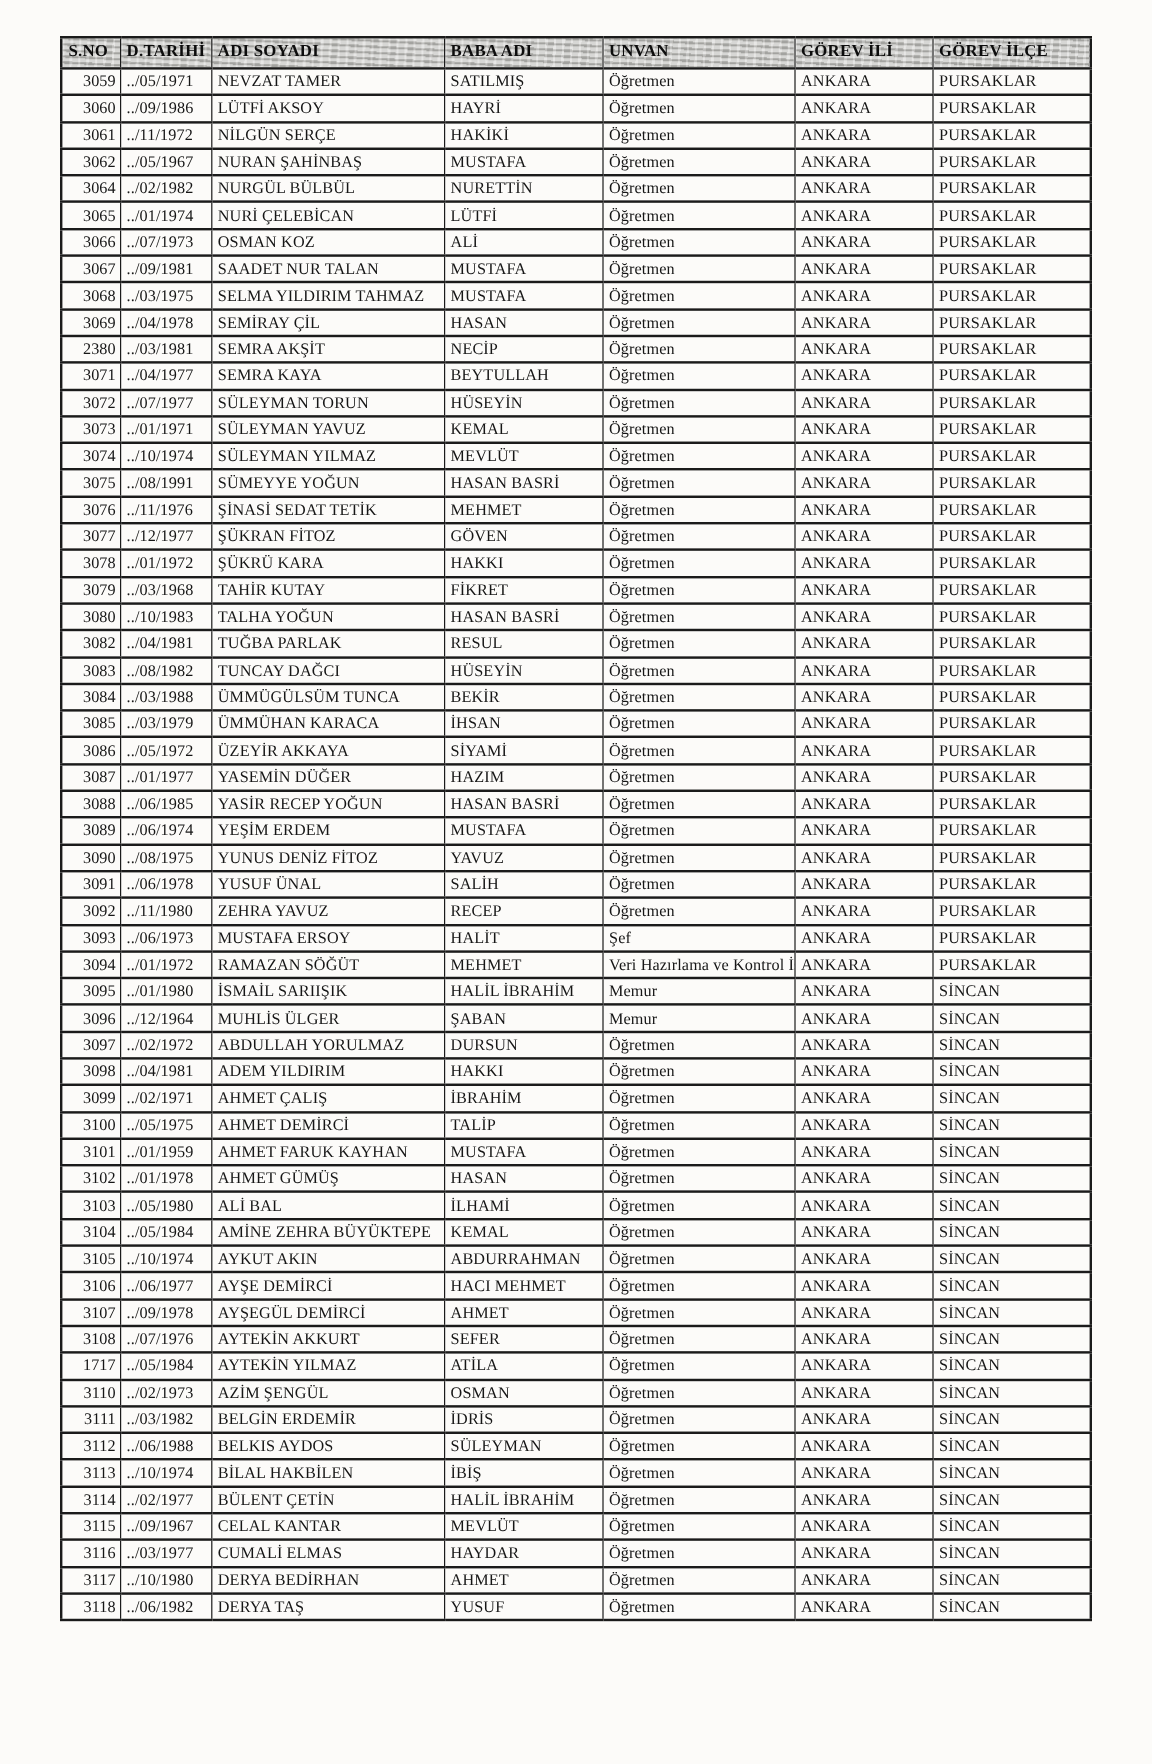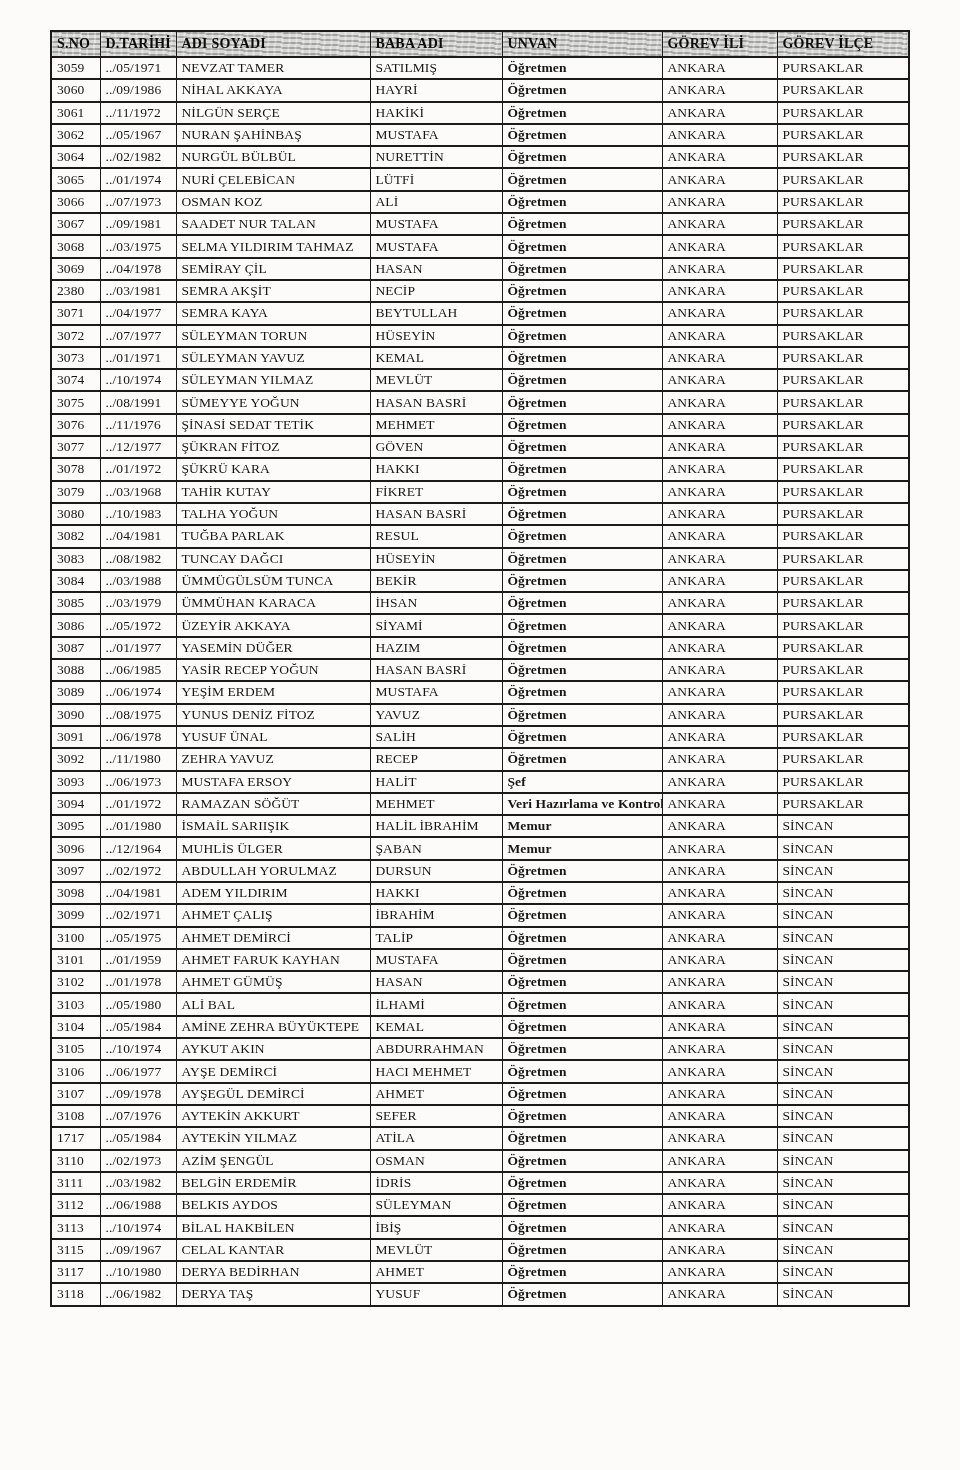--- a/index.html
+++ b/index.html
@@ -43,23 +43,23 @@
     background-color:#c6c5c1;
     background-image:
       repeating-linear-gradient(3deg, rgba(255,255,255,.45) 0 3px, rgba(0,0,0,.10) 3px 5px),
       repeating-linear-gradient(93deg, rgba(255,255,255,.25) 0 2px, rgba(0,0,0,.08) 2px 7px);
   }
   table.roster td{
     height:20.3px;
     font-size:13.5px;
     letter-spacing:.1px;
   }
-  td.c0{ text-align:left; padding:0 1px; font-size:13px;margin-top:10px;}
+  td.c0{ text-align:right; padding:0 1px; font-size:13px;margin-top:10px;}
   td.c1{ font-size:12.5px; padding-left:3px;}
-  td.c4{ font-size:13px;font-weight:bold;}
+  td.c4{ font-size:13px;}
   td.sm{ font-size:11px; letter-spacing:0;}
   td.xs{ font-size:8px; letter-spacing:0; padding-left:3px;}
   
   tbody tr{ box-shadow: inset 0 -1px 0 rgba(0,0,0,.18); }
 </style>
 </head>
 <body>
 
 <div class="page">
   <table class="roster">
@@ -89,21 +89,21 @@
           <td class="c1">../05/1971</td>
           <td class="c2">NEVZAT TAMER</td>
           <td class="c3">SATILMIŞ</td>
           <td class="c4">Öğretmen</td>
           <td class="c5">ANKARA</td>
           <td class="c6">PURSAKLAR</td>
         </tr>
         <tr>
           <td class="c0">3060</td>
           <td class="c1">../09/1986</td>
-          <td class="c2">NİHAL AKKAYA</td>
+          <td class="c2">LÜTFİ AKSOY</td>
           <td class="c3">HAYRİ</td>
           <td class="c4">Öğretmen</td>
           <td class="c5">ANKARA</td>
           <td class="c6">PURSAKLAR</td>
         </tr>
         <tr>
           <td class="c0">3061</td>
           <td class="c1">../11/1972</td>
           <td class="c2">NİLGÜN SERÇE</td>
           <td class="c3">HAKİKİ</td>
@@ -555,24 +555,42 @@
         <tr>
           <td class="c0">3113</td>
           <td class="c1">../10/1974</td>
           <td class="c2">BİLAL HAKBİLEN</td>
           <td class="c3">İBİŞ</td>
           <td class="c4">Öğretmen</td>
           <td class="c5">ANKARA</td>
           <td class="c6">SİNCAN</td>
         </tr>
         <tr>
+          <td class="c0">3114</td>
+          <td class="c1">../02/1977</td>
+          <td class="c2">BÜLENT ÇETİN</td>
+          <td class="c3">HALİL İBRAHİM</td>
+          <td class="c4">Öğretmen</td>
+          <td class="c5">ANKARA</td>
+          <td class="c6">SİNCAN</td>
+        </tr>
+        <tr>
           <td class="c0">3115</td>
           <td class="c1">../09/1967</td>
           <td class="c2">CELAL KANTAR</td>
           <td class="c3">MEVLÜT</td>
+          <td class="c4">Öğretmen</td>
+          <td class="c5">ANKARA</td>
+          <td class="c6">SİNCAN</td>
+        </tr>
+        <tr>
+          <td class="c0">3116</td>
+          <td class="c1">../03/1977</td>
+          <td class="c2">CUMALİ ELMAS</td>
+          <td class="c3">HAYDAR</td>
           <td class="c4">Öğretmen</td>
           <td class="c5">ANKARA</td>
           <td class="c6">SİNCAN</td>
         </tr>
         <tr>
           <td class="c0">3117</td>
           <td class="c1">../10/1980</td>
           <td class="c2">DERYA BEDİRHAN</td>
           <td class="c3">AHMET</td>
           <td class="c4">Öğretmen</td>

